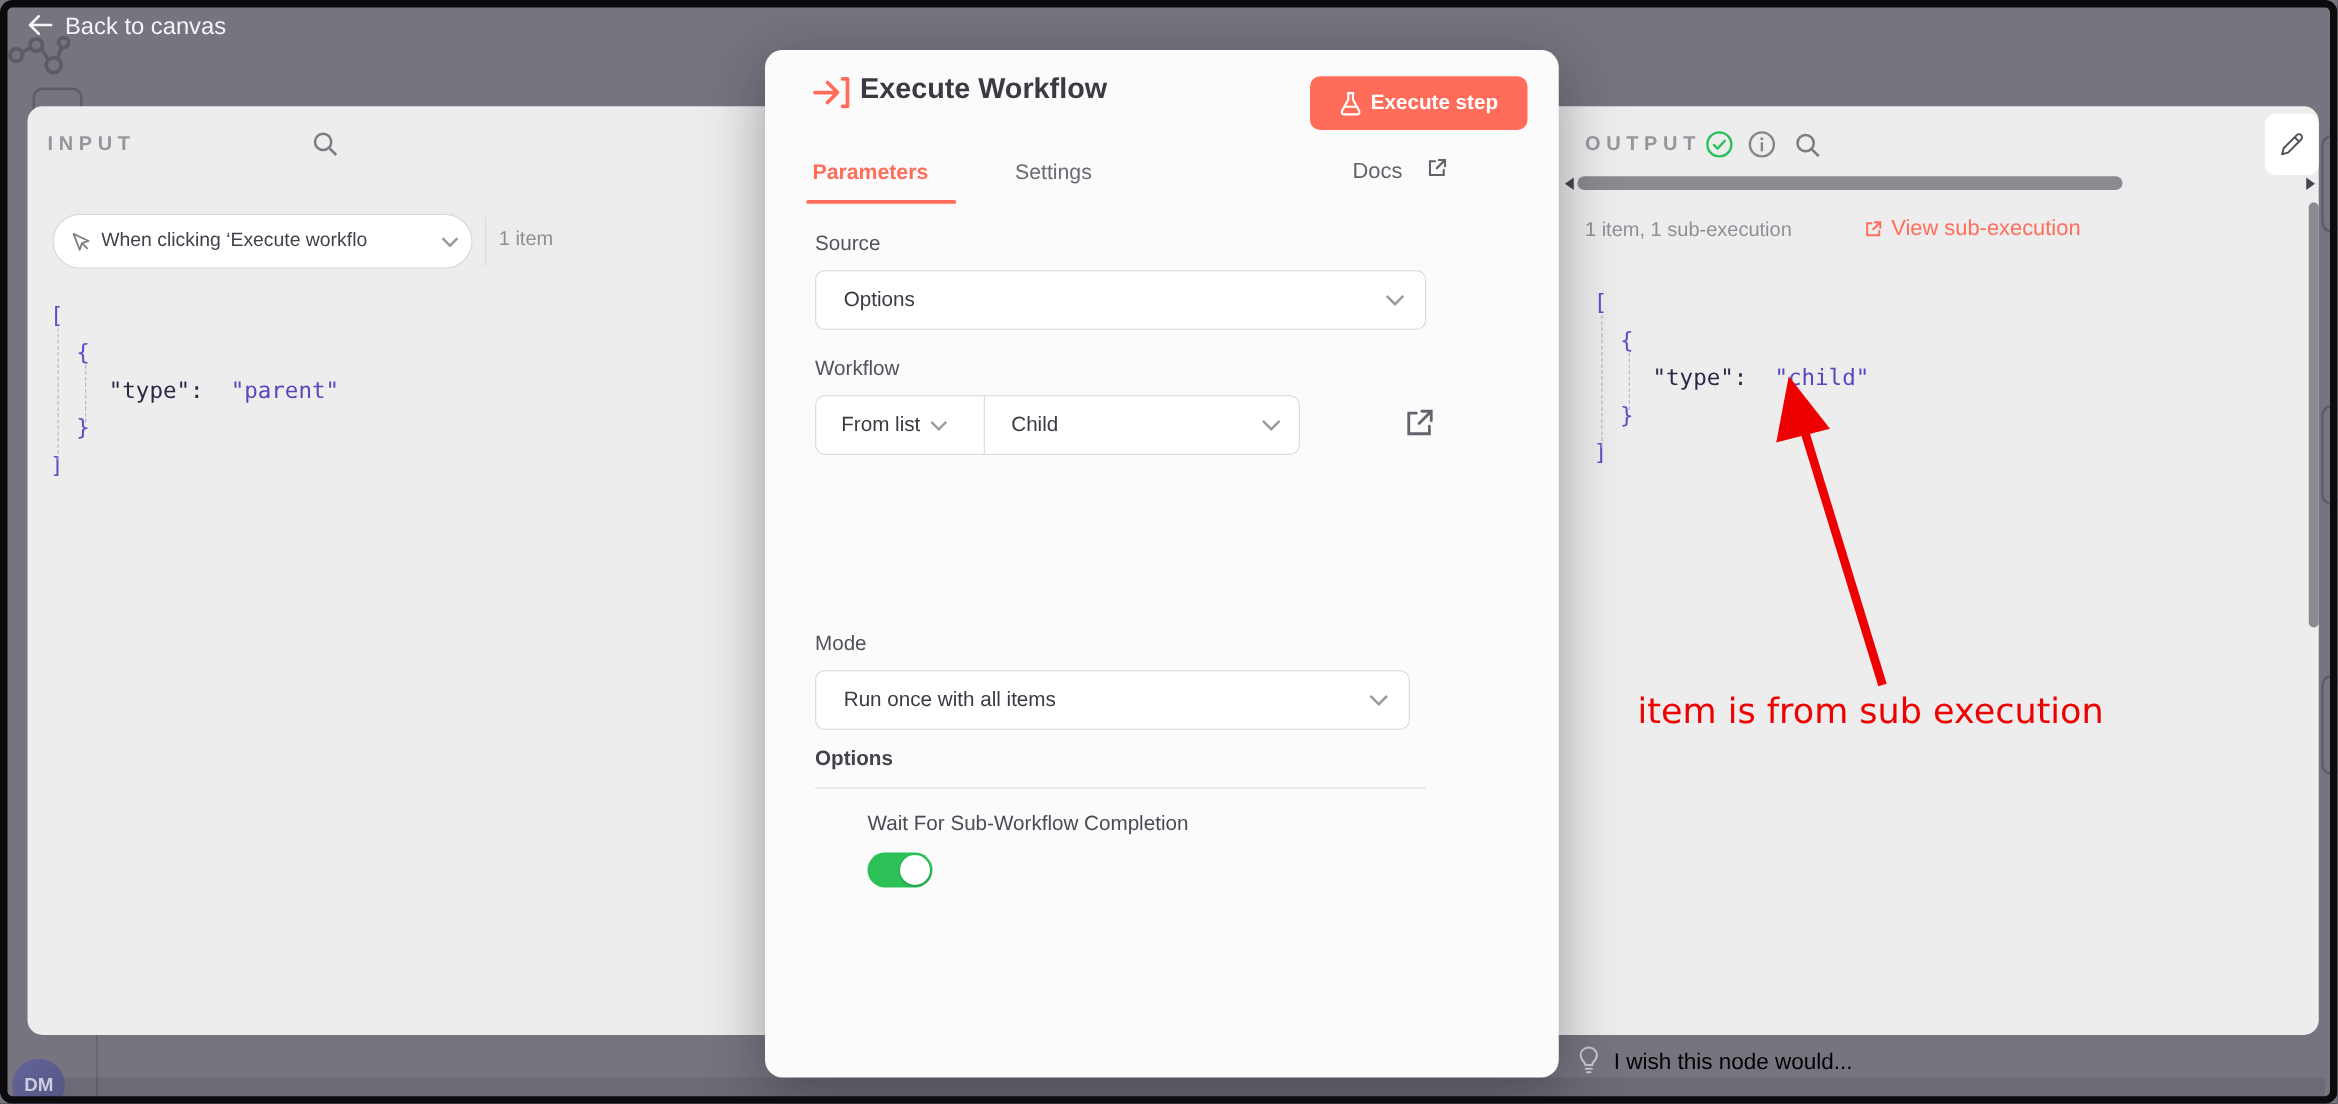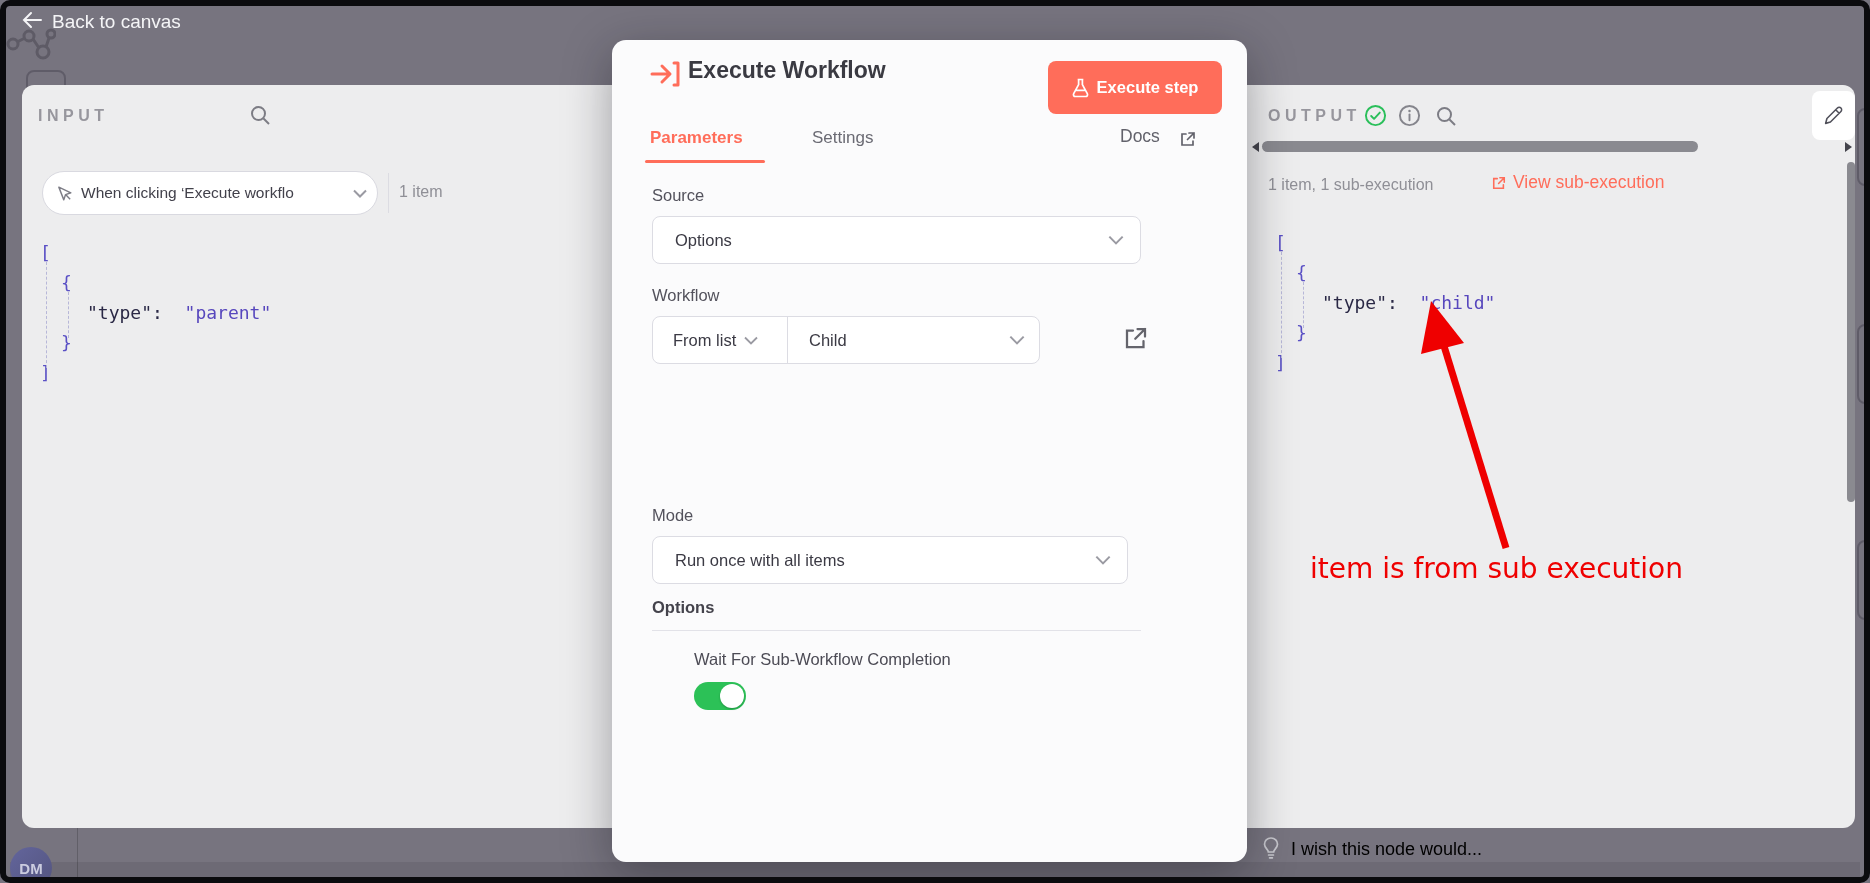--- a/index.html
+++ b/index.html
@@ -42,28 +42,28 @@
   .jp { color:#5a50c5; }           
   .jk { color:#2a2845; }           
   .jv { color:#5747bd; }           
   .guide { position:absolute; width:0; border-left:1px dashed #b7b7d8; }
 
   
   .modal { position:absolute; left:612px; top:40px; width:635px; height:822px; background:#fbfbfc;
            border-radius:14px; box-shadow:0 12px 48px rgba(20,20,30,.38); z-index:5; }
   .modal-title { position:absolute; left:688px; top:57px; font-size:23px; font-weight:600; color:#3a3a42; z-index:6; }
   .node-icon { position:absolute; left:650px; top:60px; z-index:6; }
-  .exec-btn { position:absolute; left:1048px; top:61px; width:174px; height:53px; background:#ff6d5a;
+  .exec-btn { position:absolute; left:1048px; top:61px; width:174px; height:43px; background:#ff6d5a;
               border:none; border-radius:8px; color:#fff; font-size:16.5px; font-weight:600;
               display:flex; align-items:center; justify-content:center; gap:8px; cursor:pointer; z-index:6;
               font-family:"Liberation Sans", sans-serif; }
   .tab-params { position:absolute; left:650px; top:128px; font-size:17px; font-weight:700; color:#ff6d5a; z-index:6; cursor:pointer; }
   .tab-underline { position:absolute; left:645px; top:160px; width:120px; height:3px; background:#ff6d5a; border-radius:2px; z-index:6; }
   .tab-settings { position:absolute; left:812px; top:128px; font-size:17px; color:#6b6b74; z-index:6; cursor:pointer; }
-  .docs-link { position:absolute; left:1120px; top:126px; display:flex; align-items:flex-end; gap:20px;
+  .docs-link { position:absolute; left:1082px; top:126px; display:flex; align-items:flex-start; gap:20px;
                font-size:17.5px; color:#62626b; z-index:6; cursor:pointer; }
 
   .fld-label { position:absolute; font-size:16.5px; color:#53525c; z-index:6; }
   .select { position:absolute; height:48px; background:#fff; border:1px solid #dcdce3; border-radius:8px;
             display:flex; align-items:center; padding:0 16px 0 22px; font-size:16.5px; color:#3b3a44;
             z-index:6; cursor:pointer; }
   .select .val { flex:1; }
   .wf-field { position:absolute; left:652px; top:316px; width:388px; height:48px; background:#fff;
               border:1px solid #dcdce3; border-radius:8px; display:flex; z-index:6; }
   .wf-seg1 { width:135px; border-right:1px solid #dcdce3; display:flex; align-items:center;

